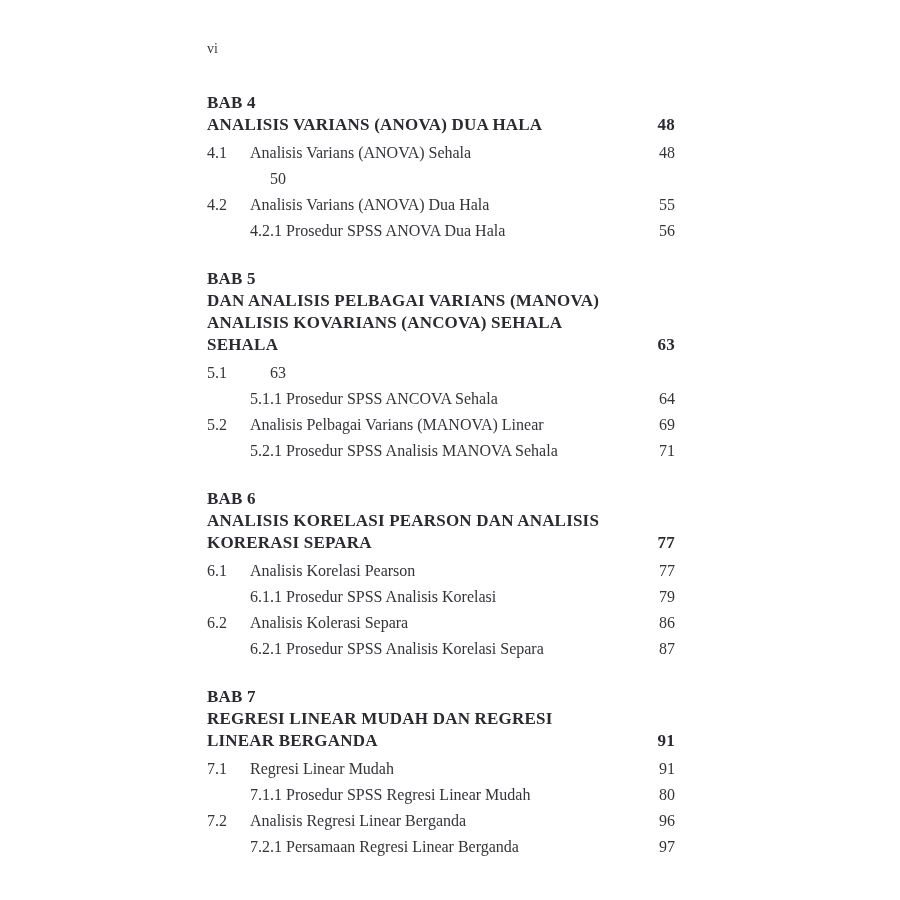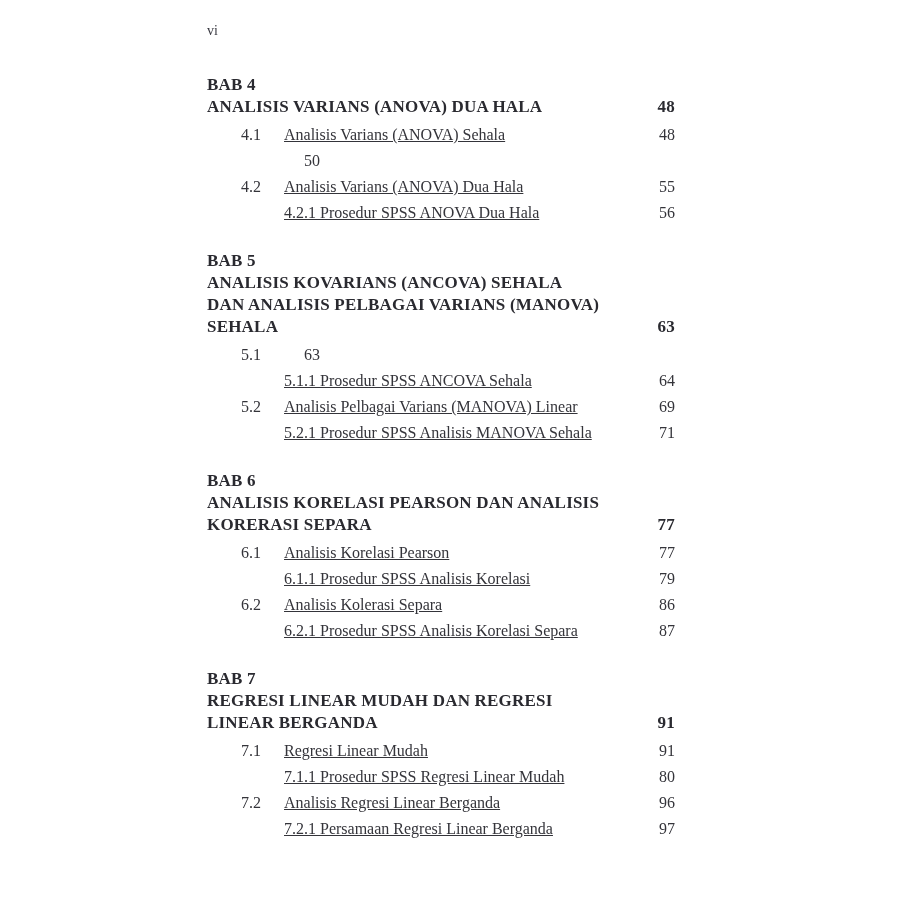--- a/index.html
+++ b/index.html
@@ -6,21 +6,21 @@
   html, body {
     width: 900px; height: 900px;
     background: #ffffff;
     font-family: "Liberation Serif", "DejaVu Serif", serif;
     overflow: hidden;
   }
   .page {
     position: absolute;
     left: 207px; top: 0;
     width: 468px;
-    padding-top: 22px;
+    padding-top: 40px;
     color: #34343a;
   }
   .folio {
     font-size: 14px;
     line-height: 18px;
     margin-bottom: 34px;
     color: #3a3a42;
   }
   .chapter { }
   .chapter + .chapter { margin-top: 24px; }
@@ -41,22 +41,22 @@
     text-align: right;
   }
   .items { margin-top: 4px; }
   .row {
     display: flex;
     align-items: baseline;
     font-size: 16px;
     line-height: 26px;
     color: #34343a;
   }
-  .row .num { flex: none; width: 43px; margin-left: 34px; }
-  .row .title { flex: 1 1 auto; text-decoration: underline; }
+  .row .num { flex: none; width: 43px; }
+  .row .title { flex: 1 1 auto; }
   .row .pg { flex: none; min-width: 36px; text-align: right; }
 </style>
 </head>
 <body>
 
 <div class="page">
   <div class="folio">vi</div>
   <main id="toc-root">
   <section class="chapter">
     <div class="heading">
@@ -98,26 +98,26 @@
   </section>
 
   <section class="chapter">
     <div class="heading">
   <div class="heading-line">
     <span class="h-text">BAB 5</span>
     <span class="h-page"></span>
   </div>
 
   <div class="heading-line">
+    <span class="h-text">DAN ANALISIS PELBAGAI VARIANS (MANOVA)</span>
+    <span class="h-page"></span>
+  </div>
+
+  <div class="heading-line">
     <span class="h-text">ANALISIS KOVARIANS (ANCOVA) SEHALA</span>
-    <span class="h-page"></span>
-  </div>
-
-  <div class="heading-line">
-    <span class="h-text">DAN ANALISIS PELBAGAI VARIANS (MANOVA)</span>
     <span class="h-page"></span>
   </div>
 
   <div class="heading-line">
     <span class="h-text">SEHALA</span>
     <span class="h-page">63</span>
   </div>
 </div>
     <div class="items">
   <div class="row">

